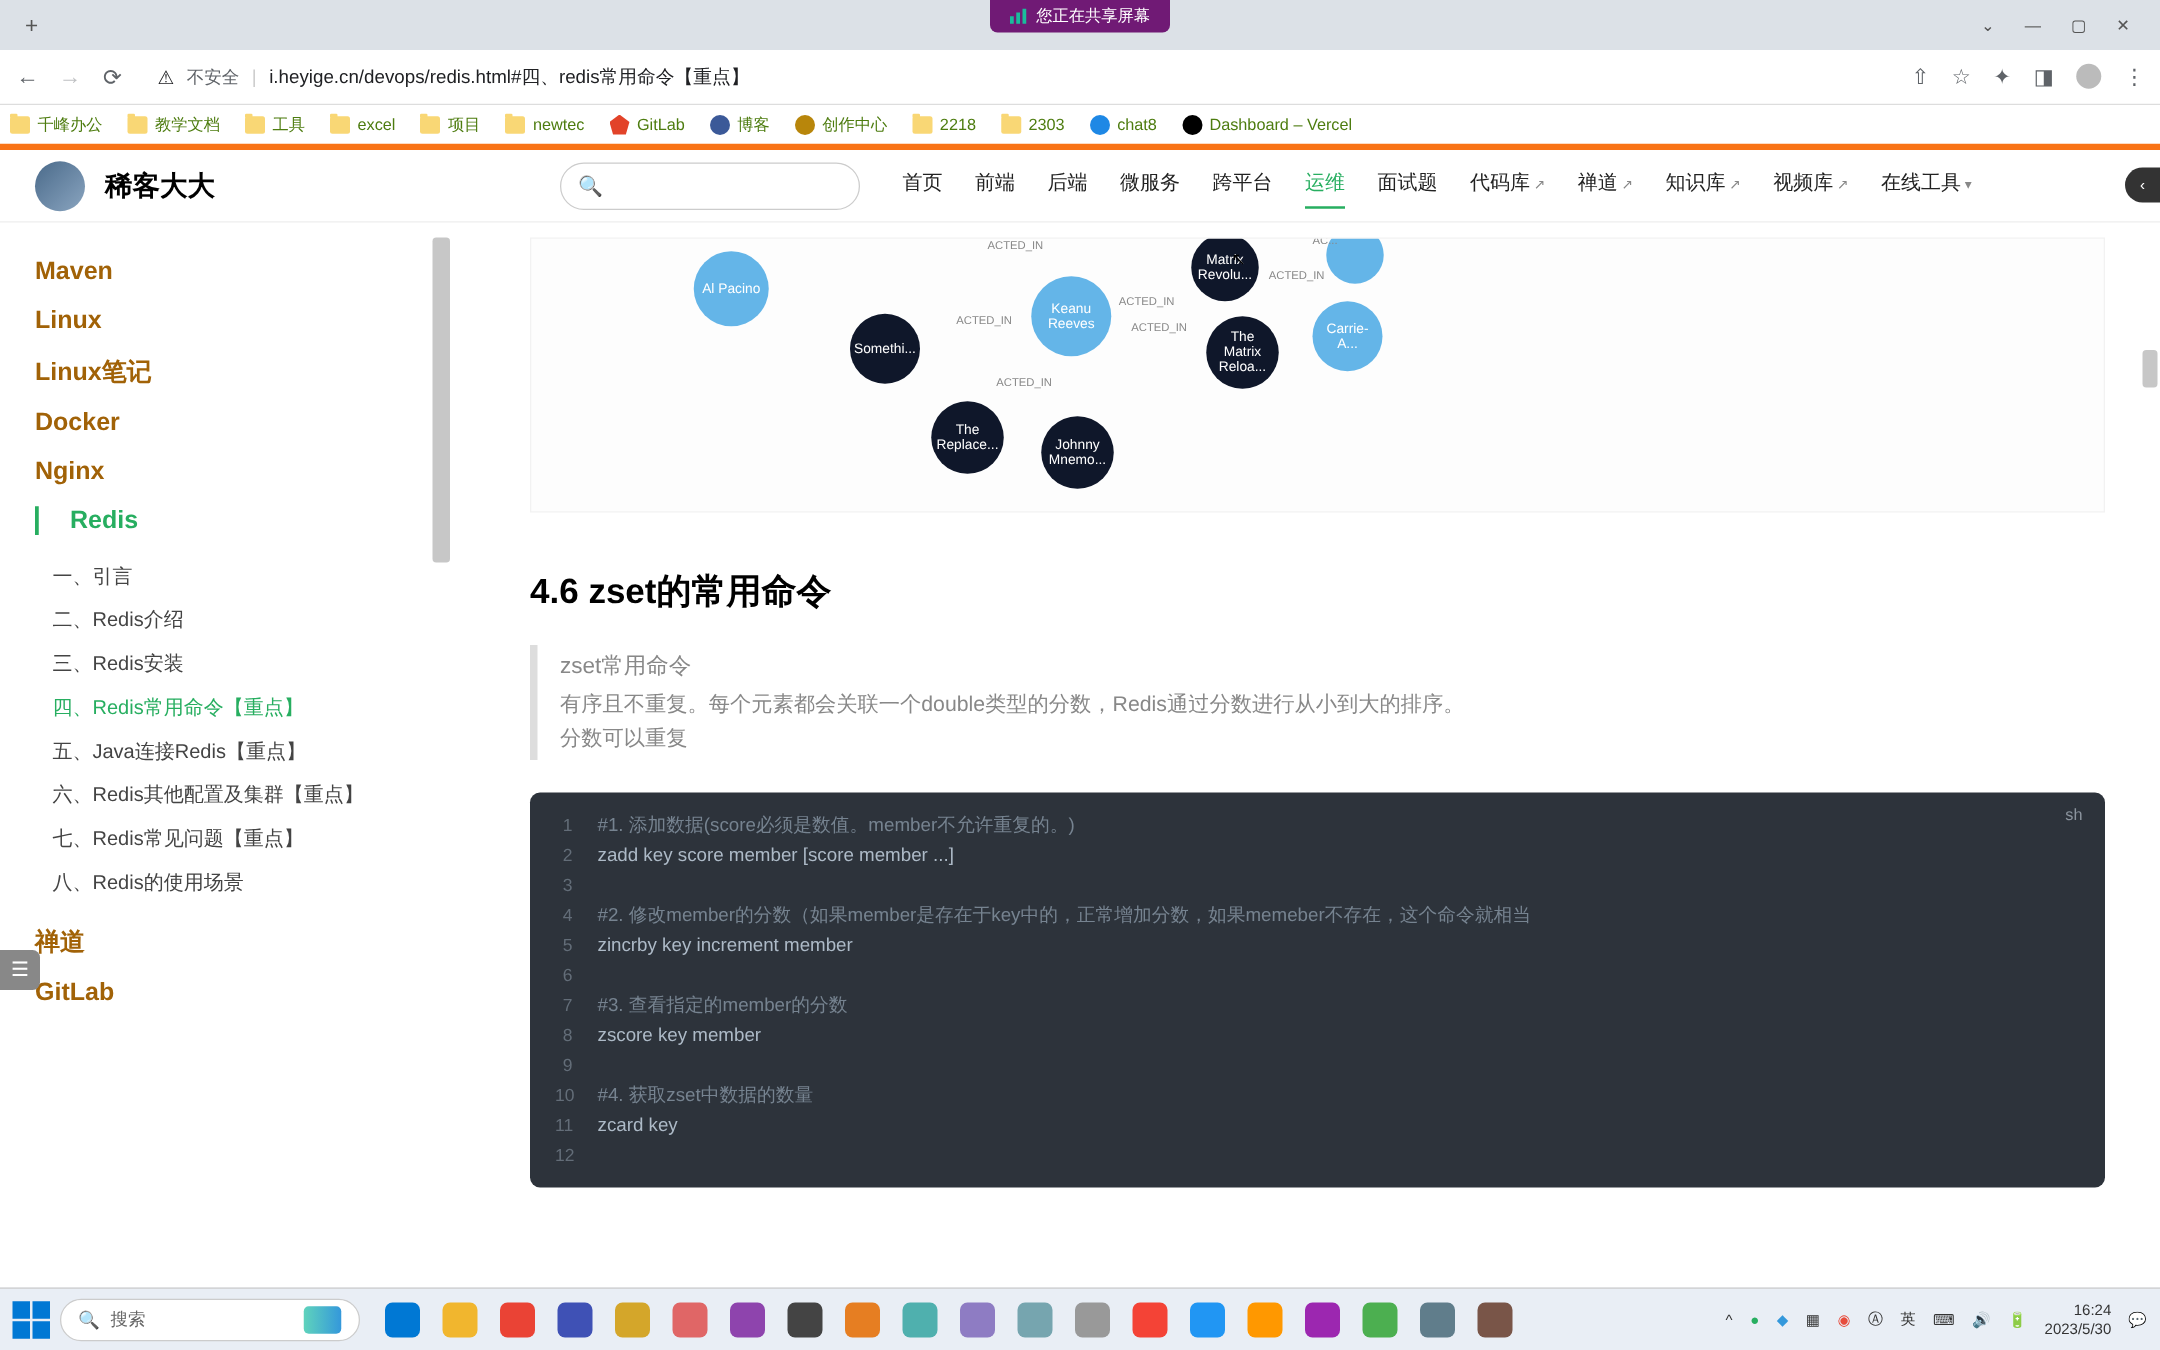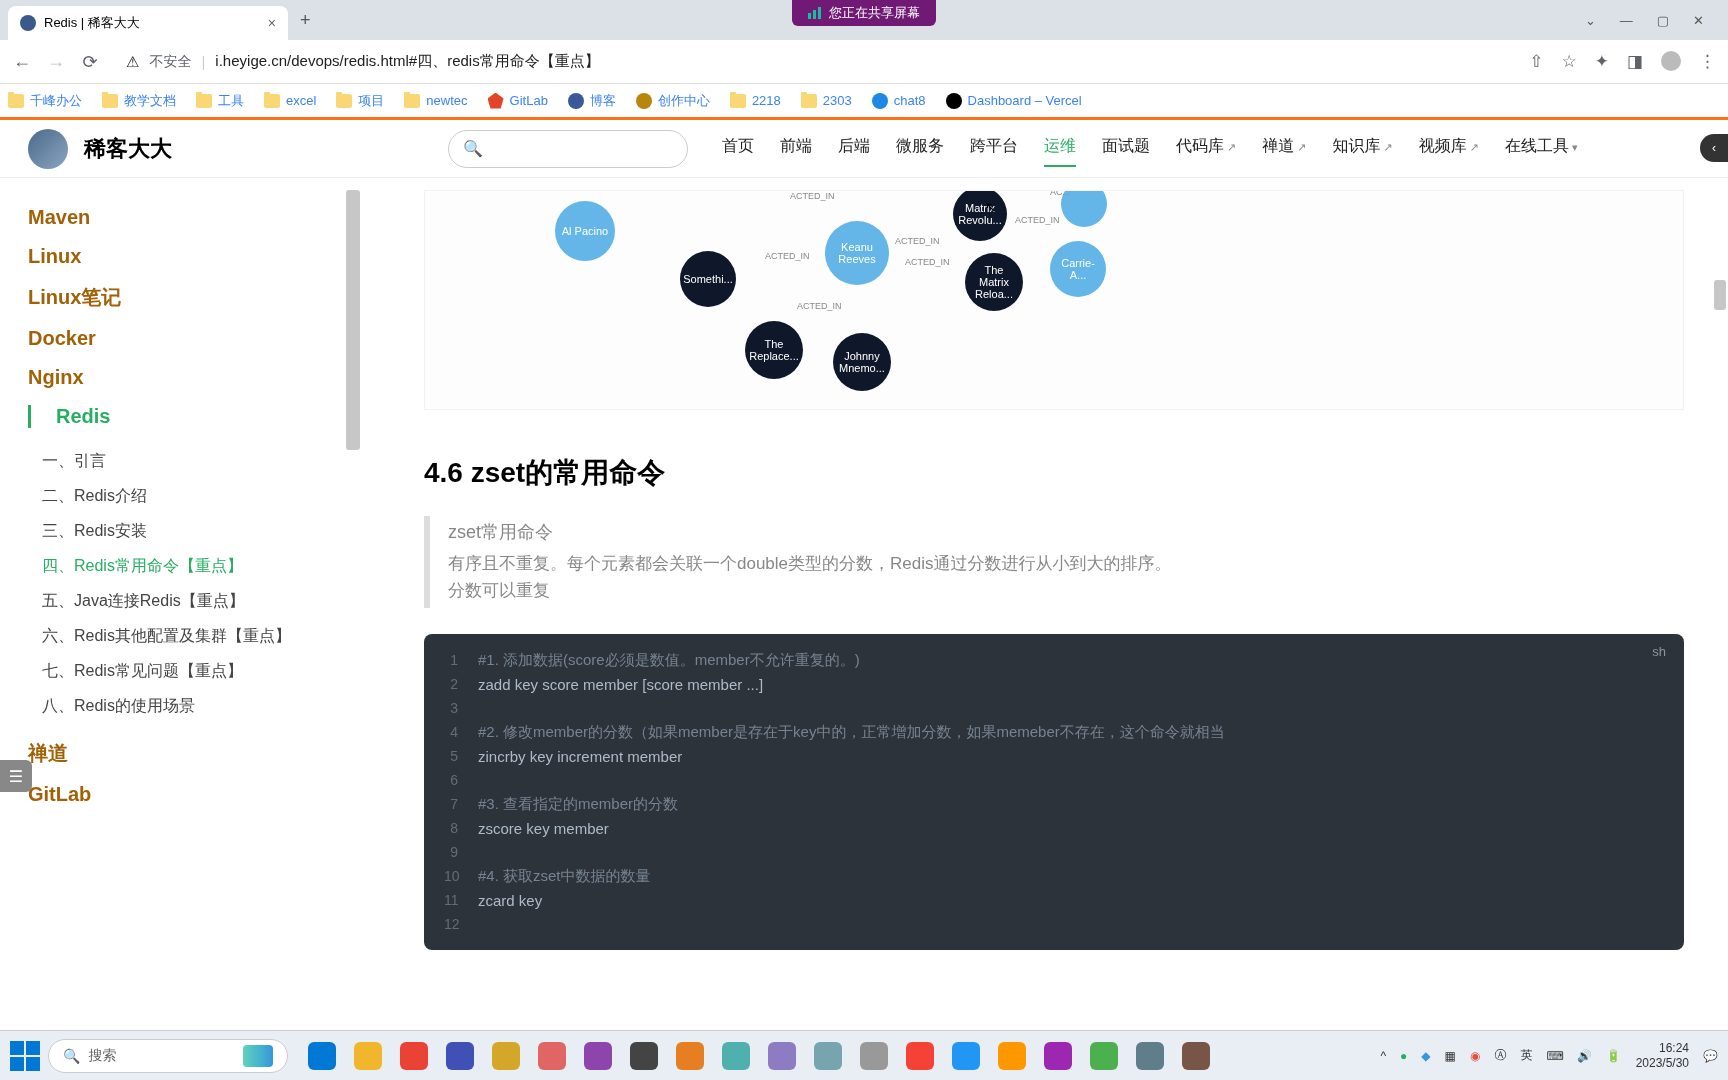--- a/index.html
+++ b/index.html
@@ -22,21 +22,21 @@
 .share-bars span:nth-child(3){height:12px}
 
 .win-controls { margin-left: auto; display: flex; gap: 24px; padding-right: 16px; color: #555; font-size: 13px; }
 
 .addr-bar { display: flex; align-items: center; height: 44px; background: #fff; padding: 0 12px; gap: 14px; border-bottom: 1px solid #ddd; }
 .addr-bar .nav-icon { color: #5f6368; font-size: 18px; width: 20px; text-align: center; }
 .addr-field { flex: 1; display: flex; align-items: center; gap: 10px; background: #fff; border-radius: 20px; padding: 0 12px; height: 32px; font-size: 15px; color: #202124; }
 .addr-field .insecure { color: #5f6368; font-size: 14px; }
 .addr-actions { display: flex; gap: 18px; color: #5f6368; font-size: 17px; }
 
-.bookmarks { display: flex; align-items: center; height: 36px; padding: 0 8px; gap: 20px; background: #fff; border-bottom: 3px solid #f97316; font-size: 13px; color: #3b82f6; }
+.bookmarks { display: flex; align-items: center; height: 36px; padding: 0 8px; gap: 20px; background: #fff; border-bottom: 5px solid #f97316; font-size: 13px; color: #4d7c0f; }
 .bm { display: flex; align-items: center; gap: 6px; }
 .bm-folder { width: 16px; height: 14px; background: #f9d775; border-radius: 2px; position: relative; }
 .bm-folder:before { content:''; position:absolute; top:-2px; left:0; width:6px; height:3px; background:#f9d775; border-radius:1px 1px 0 0; }
 .bm-gitlab { width: 16px; height: 16px; background: #e24329; clip-path: polygon(50% 0, 100% 38%, 82% 100%, 18% 100%, 0 38%); }
 .bm-round { width: 16px; height: 16px; border-radius: 50%; }
 
 
 .page { display: flex; height: calc(1080px - 40px - 44px - 36px - 50px); background: #fff; position: relative; }
 
 
@@ -104,25 +104,20 @@
 <div class="browser-chrome">
   <div class="share-banner">
     <span class="share-bars">
         <span></span>
         <span></span>
         <span></span>
       </span>
     <span>您正在共享屏幕</span>
   </div>
   <div class="tab-bar">
-    <div class="tab">
-      <div class="tab-icon"></div>
-      <span class="tab-title">Redis | 稀客大大</span>
-      <span class="tab-close">×</span>
-    </div>
     <span class="new-tab">+</span>
     <div class="win-controls">
       <span>⌄</span>
       <span>—</span>
       <span>▢</span>
       <span>✕</span>
     </div>
   </div>
   <div class="addr-bar">
     <span class="nav-icon">←</span>

